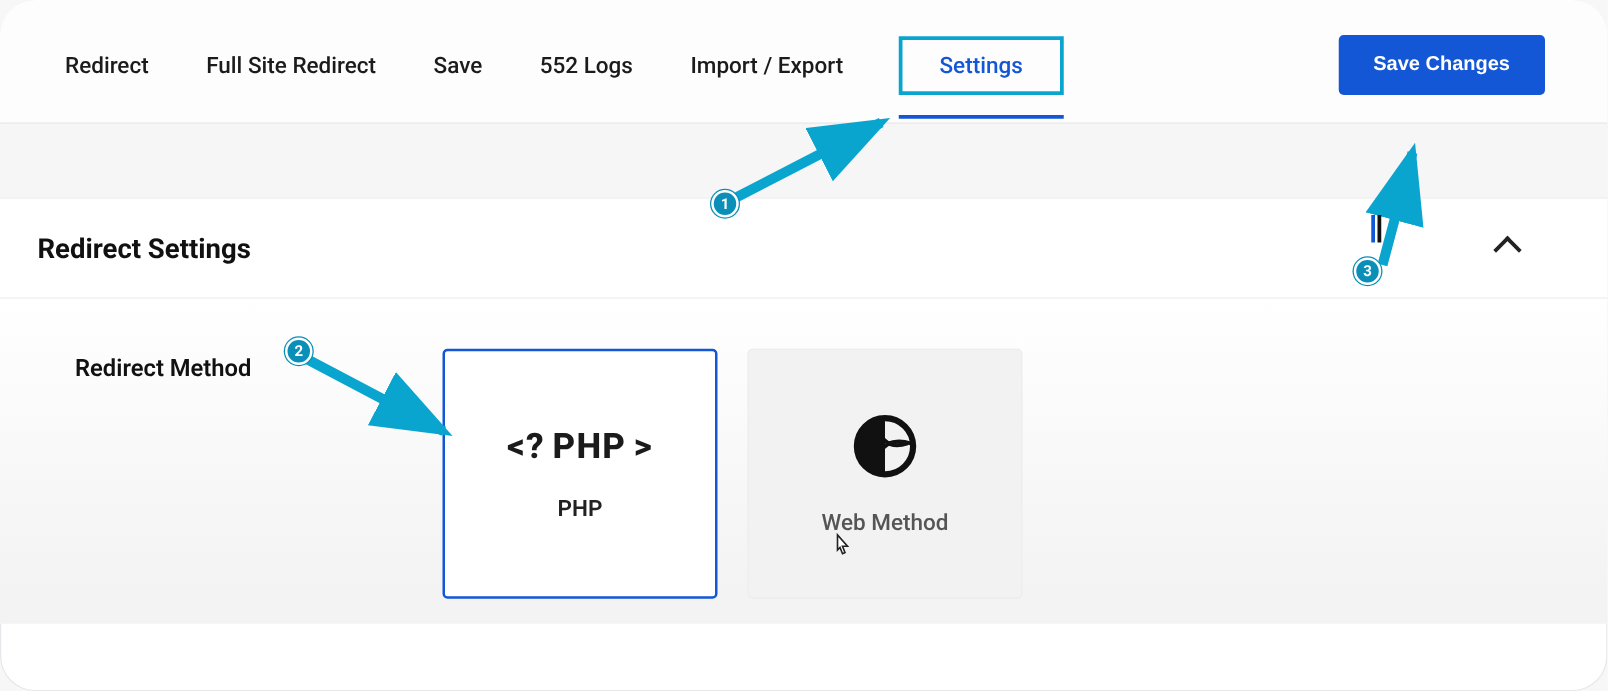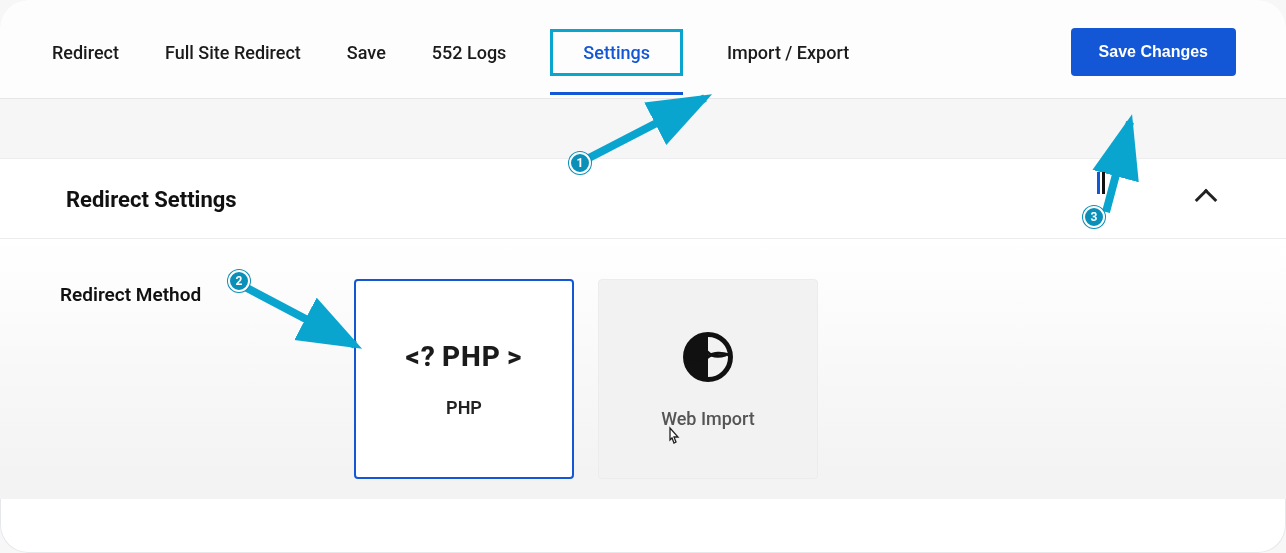--- a/index.html
+++ b/index.html
@@ -65,21 +65,21 @@
     height: 60px;
     background: #f6f6f7;
     border-bottom: 1px solid #ededef;
   }
 
   
   .panel-header {
     display: flex;
     align-items: center;
     justify-content: space-between;
-    padding: 28px 60px 26px 66px;
+    padding: 28px 60px 26px 30px;
     border-bottom: 1px solid #ececee;
     background:#fff;
   }
   .panel-title {
     font-size: 22px;
     font-weight: 700;
     color: #111;
   }
   .chevron {
     width: 16px; height: 16px;
@@ -174,22 +174,22 @@
 <body>
 
 <div class="frame">
 
   <div class="tabs-bar">
     <div class="tabs">
       <div class="tab">Redirect</div>
       <div class="tab">Full Site Redirect</div>
       <div class="tab">Save</div>
       <div class="tab">552 Logs</div>
+      <div class="tab">Import / Export</div>
       <div class="tab active">Settings</div>
-      <div class="tab">Import / Export</div>
     </div>
     <button class="save-btn">Save Changes</button>
   </div>
 
   <div class="strip"></div>
 
   <div class="panel-header">
     <div class="panel-title">Redirect Settings</div>
     <div class="chevron"></div>
   </div>
@@ -207,21 +207,21 @@
         <div class="method-caption">PHP</div>
       </div>
 
       <div class="method-card unselected">
         <svg class="globe-icon" viewBox="0 0 24 24">
           <circle cx="12" cy="12" r="10" fill="none" stroke="#111" stroke-width="2.2"></circle>
           <path d="M12 2 a10 10 0 0 0 0 20" fill="#111"></path>
           <path d="M4 8 c3 -1 6 0 8 2 c2 2 5 2 8 1" fill="none" stroke="#111" stroke-width="1.4"></path>
           <path d="M3 14 c4 1 7 0 9 -2 c2 -2 6 -2 9 -1" fill="none" stroke="#111" stroke-width="1.4"></path>
         </svg>
-        <div class="method-caption dim">Web Import</div>
+        <div class="method-caption dim">Web Method</div>
       </div>
 
     </div>
   </div>
 
   <div class="overlay">
 
     <svg class="arrow" style="left:570px; top:80px; width:160px; height:90px;" viewBox="0 0 160 90">
       <defs>
           <marker id="ah1" markerWidth="10" markerHeight="10" refX="7" refY="3" orient="auto">

